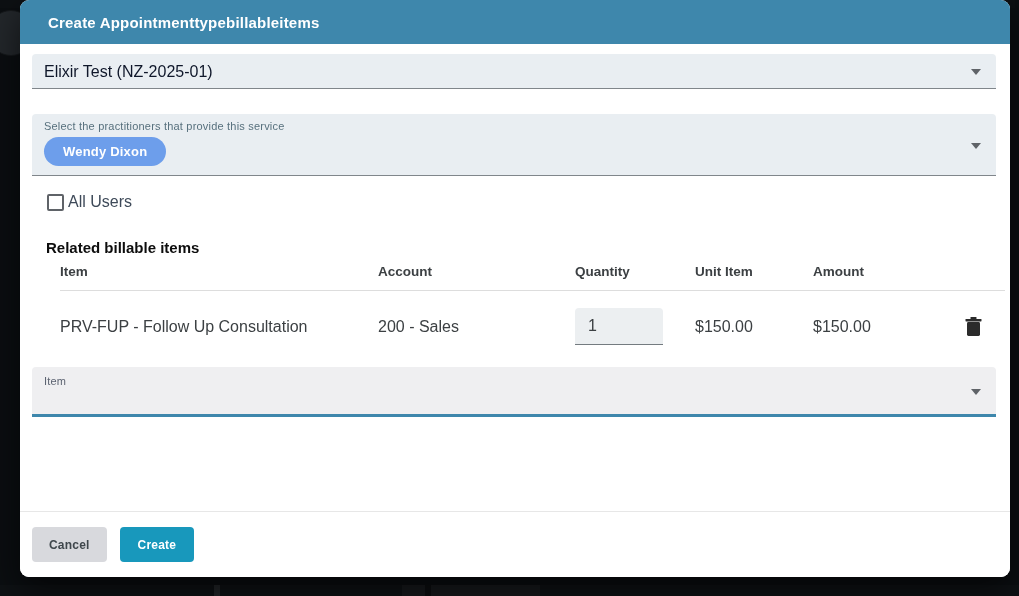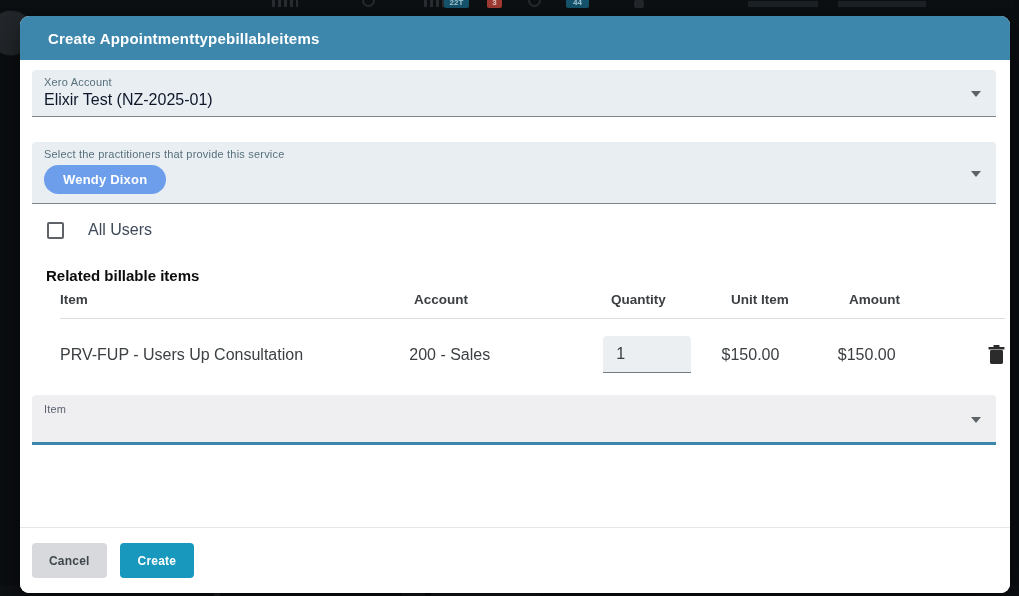--- a/index.html
+++ b/index.html
@@ -23,21 +23,21 @@
   .bd-person { position:absolute; top:-2px; width:10px; height:10px; background:#24282c; border-radius:50% 50% 2px 2px; }
   .bd-smudge { position:absolute; background:#1d2227; }
   .bd-avatar { position:absolute; top:10px; left:-12px; width:46px; height:46px; border-radius:50%;
     background:#23272b; border:1px solid #15181b; }
   .bd-strip-bottom { position:absolute; bottom:0; left:0; right:0; height:11px; background:#0e1114; }
   .bd-bottom-light { position:absolute; bottom:0; left:402px; width:138px; height:11px; background:#17191c; }
   .bd-bottom-mark { position:absolute; bottom:0; width:6px; height:11px; background:#222528; }
 
   
   .modal {
-    position:absolute; left:20px; top:16px; width:990px; height:577px;
+    position:absolute; left:20px; top:0; width:990px; height:577px;
     background:#ffffff; border-radius:9px; overflow:hidden;
     box-shadow:0 12px 34px rgba(0,0,0,.6);
   }
   .modal-header {
     height:44px; background:#3e87ac; display:flex; align-items:center; padding-left:28px;
   }
   .modal-title { color:#ffffff; font-size:15px; font-weight:bold; letter-spacing:.2px; }
 
   
   .select-field {
@@ -49,32 +49,32 @@
   .field-value { font-size:16px; color:#0f172a; margin-top:3px; }
   .dd-arrow {
     position:absolute; right:15px; top:50%; margin-top:-2px; width:0; height:0;
     border:5px solid transparent; border-top:6px solid #5f6368;
   }
   .chip {
     display:inline-block; margin-top:5px; background:#6d9eeb; color:#ffffff;
     font-size:13px; font-weight:bold; padding:7px 19px; border-radius:16px; letter-spacing:.2px;
   }
 
-  .checkbox-row { display:flex; align-items:center; gap:24px; margin:17px 0 0 27px; }
+  .checkbox-row { display:flex; align-items:center; gap:4px; margin:17px 0 0 27px; }
   .checkbox-box { width:17px; height:17px; border:2px solid #5f6368; border-radius:2px; background:#fff; cursor:pointer; }
   .checkbox-label { font-size:16px; color:#3e4a59; }
 
   .section-heading { margin:28px 0 0 26px; font-size:15px; font-weight:bold; color:#0d0d0d; }
 
   
   .bi-table { margin:8px 5px 0 40px; }
   .bi-head { display:flex; align-items:flex-end; padding-bottom:11px; border-bottom:1px solid #dddddd; }
   .bi-head > div { font-size:13.5px; font-weight:bold; color:#3c4043; }
   .col-item    { width:318px; }
-  .col-account { width:197px;margin-left:36px; }
+  .col-account { width:197px; }
   .col-qty     { width:120px; }
   .col-cost    { width:118px; }
   .col-amount  { width:120px; }
   .col-del     { flex:1; display:flex; justify-content:flex-start; padding-left:32px; }
   .bi-row { display:flex; align-items:center; padding:17px 0 18px; }
   .bi-row > div { font-size:16px; color:#3c4043; }
   .qty-input {
     width:88px; height:37px; background:#eceff1; border:none; border-bottom:1px solid #747b80;
     border-radius:4px 4px 0 0; padding-left:13px; font-size:16px; color:#3c4043;
     font-family:"Liberation Sans","DejaVu Sans",sans-serif; outline:none;
@@ -123,21 +123,20 @@
   </div>
 </div>
 
 <div class="modal">
 
   <div class="modal-header">
     <span class="modal-title">Create Appointmenttypebillableitems</span>
   </div>
 
   <div class="select-field">
-    <div class="field-label">Xero Account</div>
     <div class="field-value">Elixir Test (NZ-2025-01)</div>
     <span class="dd-arrow"></span>
   </div>
 
   <div class="select-field practitioners">
     <div class="field-label">Select the practitioners that provide this service</div>
     <span class="chip">Wendy Dixon</span>
     <span class="dd-arrow"></span>
   </div>
 
@@ -152,21 +151,21 @@
     <div class="bi-head">
       <div class="col-item">Item</div>
       <div class="col-account">Account</div>
       <div class="col-qty">Quantity</div>
       <div class="col-cost">Unit Item</div>
       <div class="col-amount">Amount</div>
       <div class="col-del"></div>
     </div>
 
     <div class="bi-row">
-      <div class="col-item">PRV-FUP - Users Up Consultation</div>
+      <div class="col-item">PRV-FUP - Follow Up Consultation</div>
       <div class="col-account">200 - Sales</div>
       <div class="col-qty">
         <input class="qty-input" type="text" value="1" style="">
       </div>
       <div class="col-cost">$150.00</div>
       <div class="col-amount">$150.00</div>
       <div class="col-del">
         <button class="trash-btn" aria-label="delete">
           <svg width="17" height="20" viewBox="0 0 17 20">
             <rect x="2" y="5" width="13" height="14" rx="1.4" fill="#2b2b2b"></rect>

